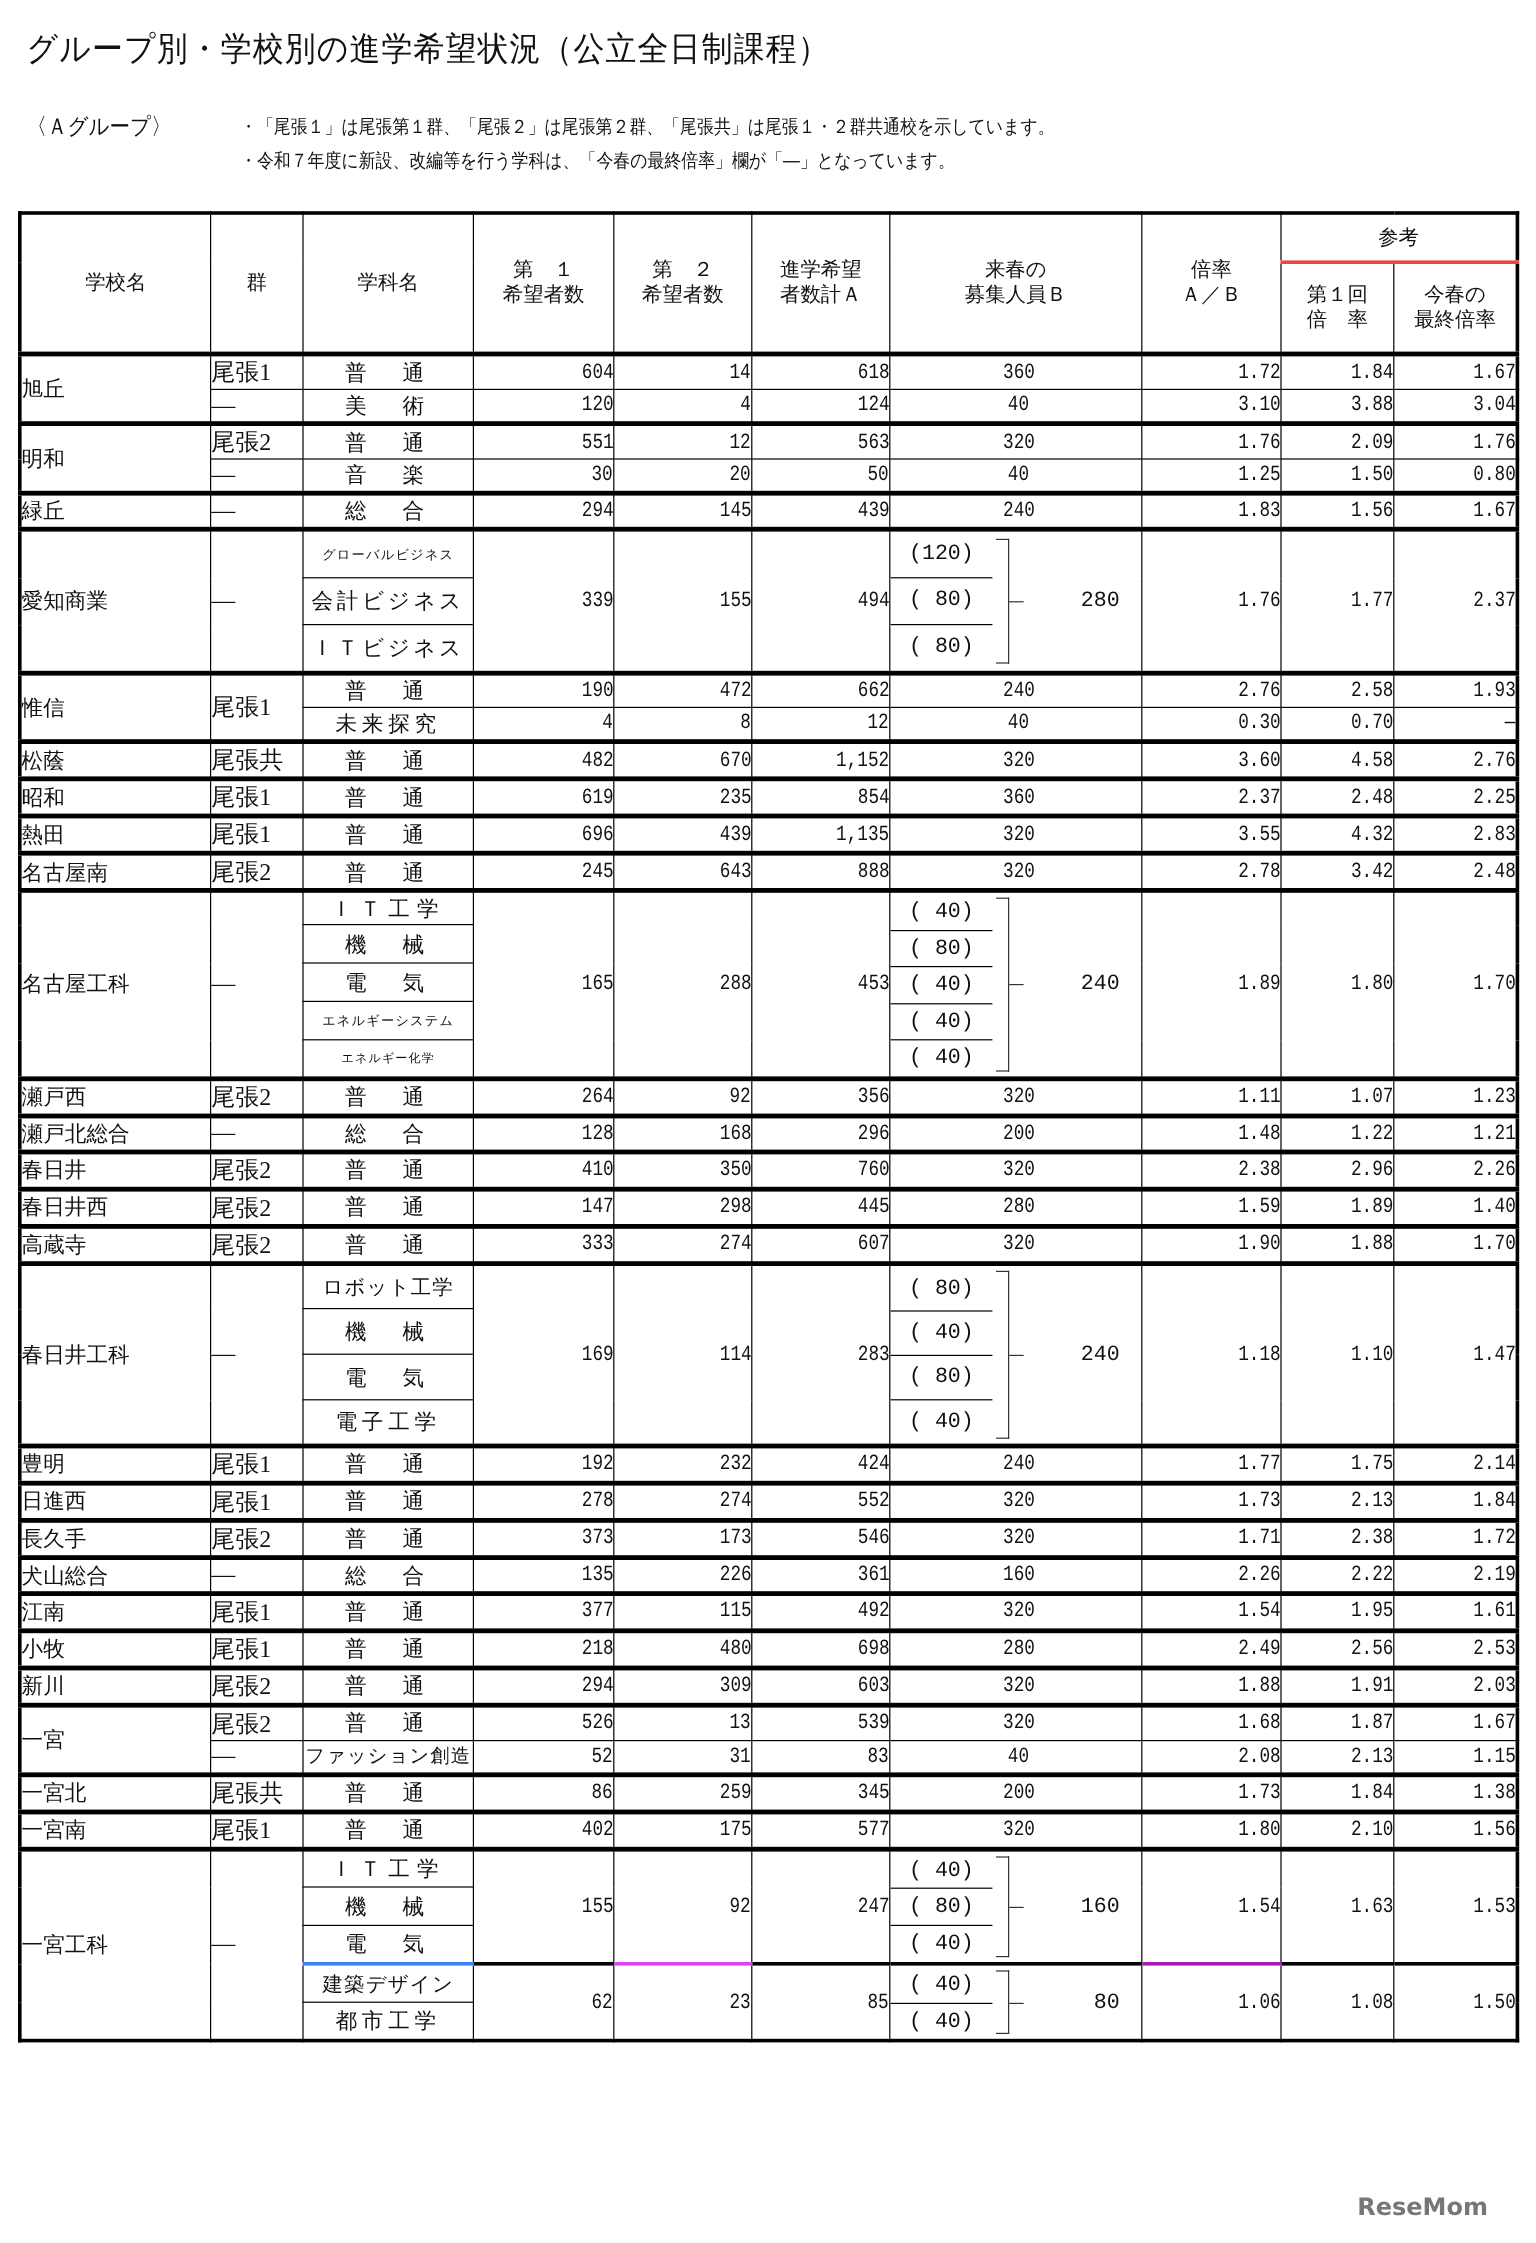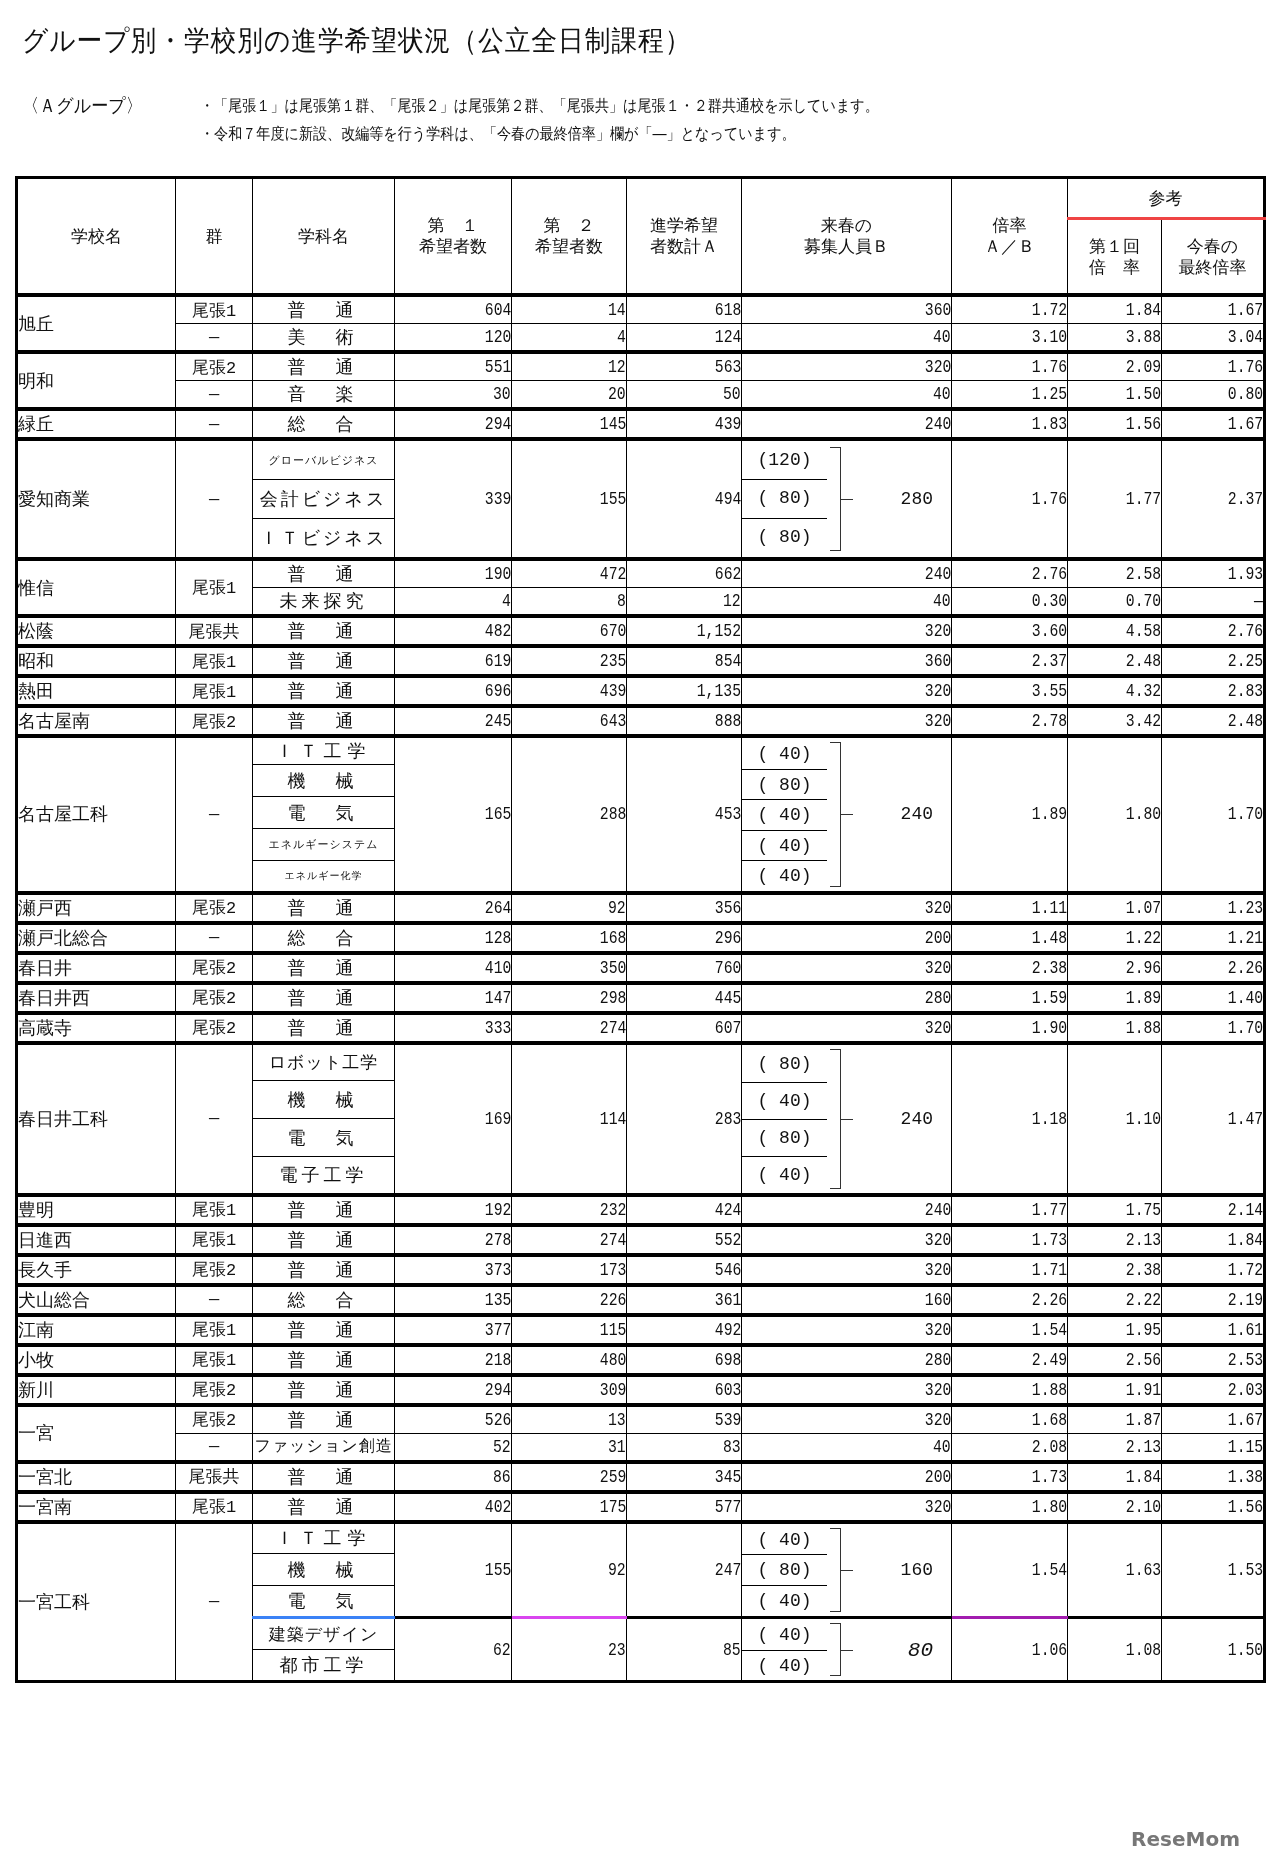--- a/index.html
+++ b/index.html
@@ -38,26 +38,26 @@
     font-family: "DejaVu Sans", sans-serif; font-size: 17px; line-height: 21px;
     text-align: center; vertical-align: middle;
   }
   thead tr.h1 th { height: 38px; }
   thead tr.h2 th { height: 73px; }
   thead { border-bottom: 4px solid #000; }
   thead th.tall { height: 113px; }
 
   td { font-size: 18px; height: 26px; vertical-align: middle; }
   td.school { text-align: left; padding-left: 4px; font-family: "DejaVu Sans", sans-serif; font-size: 18px; }
-  td.grp { text-align: center; font-family: Liberation Mono, monospace; font-size: 17px; }
+  td.grp { font-family: Liberation Serif, serif; font-size: 20px; }
   td.dept { text-align: center; font-family: "DejaVu Sans", sans-serif; font-size: 18px; letter-spacing: 6px; }
   td.dept.small { font-size: 11px; letter-spacing: 1px; }
   td.num { text-align: right; padding-right: 16px; font-family: "Liberation Mono", "DejaVu Sans Mono", monospace; font-size: 18px; transform-origin: right; }
   td.num span { display: inline-block; transform: scaleX(0.82); transform-origin: right; }
-  td.cap { text-align: right; padding-right: 18px; }
+  td.cap { text-align: center; padding-right: 18px; }
   tbody.block { border-top: 4px solid #000; }
   tr.r41 td { height: 38px; margin-left: 38px; }
   .brace {
     position: absolute; width: 10px; border: 1.5px solid #333; border-left: none;
   }
   .brace-tick { position: absolute; width: 12px; height: 0; border-top: 1.5px solid #333; }
   td.capcol { position: relative; }
   .watermark {
     position: absolute; right: 40px; bottom: 18px;
     font-family: "DejaVu Sans", sans-serif; font-weight: bold; font-size: 20px; color: #777;
@@ -631,21 +631,21 @@
       <td class="dept" style="letter-spacing:1px;font-size:17px;border-top:3px solid #3b82f6">建築デザイン</td>
       <td rowspan="2" class="num" style="border-top:3px solid #000"><span>62</span></td>
       <td rowspan="2" class="num" style="border-top:3px solid #d946ef"><span>23</span></td>
       <td rowspan="2" class="num" style="border-top:3px solid #000"><span>85</span></td>
       <td rowspan="2" class="capcol" style="border-top:3px solid #000">
         <div style="position:absolute;left:0;top:0;right:0;bottom:0;">
           <div style="position:absolute;left:0;width:85px;top:0;height:50%;border-bottom:1.5px solid #000;text-align:center;line-height:32px;font-family:'Liberation Mono',monospace;">( 40)</div>
           <div style="position:absolute;left:0;width:85px;top:50%;height:50%;text-align:center;line-height:32px;font-family:'Liberation Mono',monospace;">( 40)</div>
           <div class="brace" style="left:88px;top:4px;bottom:4px;"></div>
           <div class="brace-tick" style="left:99px;top:50%;"></div>
-          <div style="position:absolute;right:18px;top:50%;transform:translateY(-50%);font-family:'Liberation Mono',monospace;font-size:21px;font-style:italic;">80</div>
+          <div style="position:absolute;right:18px;top:50%;transform:translateY(-50%);font-family:'Liberation Mono',monospace;font-size:18px;">80</div>
         </div>
       </td>
       <td rowspan="2" class="num" style="border-top:3px solid #a21caf"><span>1.06</span></td>
       <td rowspan="2" class="num" style="border-top:3px solid #000"><span>1.08</span></td>
       <td rowspan="2" class="num" style="border-top:3px solid #000"><span>1.50</span></td>
     </tr>
     <tr style="height:32px">
         <td class="dept" style="letter-spacing:4px">都市工学</td>
       </tr>
   </tbody>

